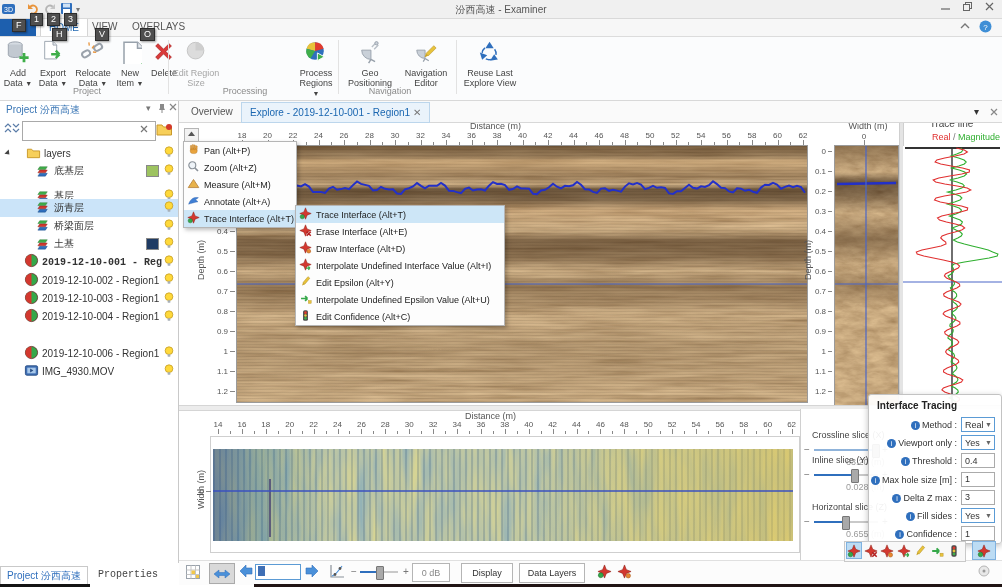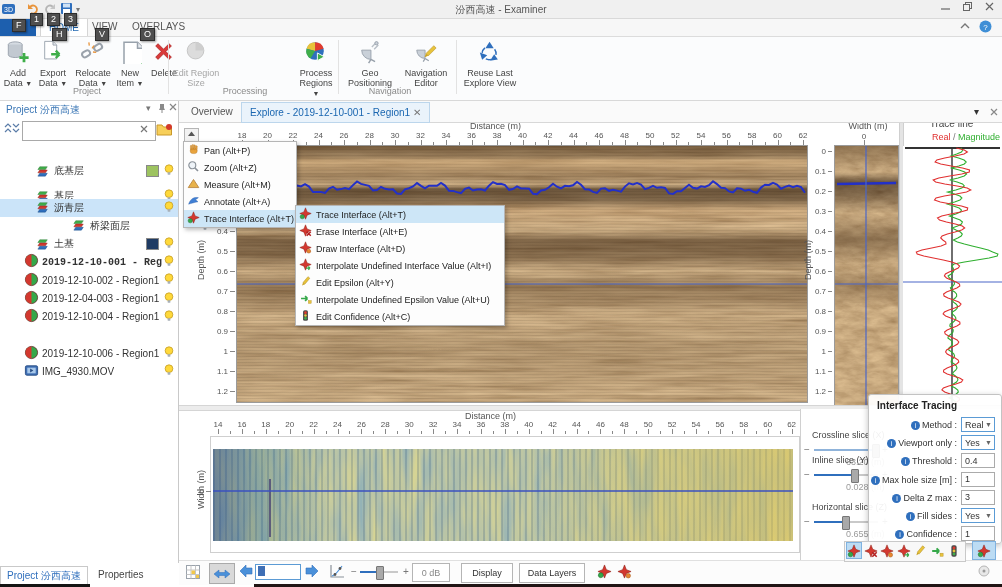--- a/index.html
+++ b/index.html
@@ -767,20 +767,35 @@
         </svg></div>
     </div>
 
 <div class="keytip" style="position: absolute; left: 30px; top: 13px;">1</div>
     <div class="keytip" style="position: absolute; left: 47px; top: 13px;">2</div>
     <div class="keytip" style="position: absolute; left: 64px; top: 13px;">3</div>
     <div class="keytip" style="position: absolute; left: 12px; top: 19px;">F</div>
     <div class="keytip" style="position: absolute; left: 52px; top: 28px;">H</div>
     <div class="keytip" style="position: absolute; left: 95px; top: 28px;">V</div>
     <div class="keytip" style="position: absolute; left: 140px; top: 28px;">O</div>
+    <div class="treerow" style="position: absolute; left: 0px; top: 144px; z-index: 6;">
+      <span style="margin-left:4px;"><svg width="8" height="8">
+          <path d="M2 1 L6 4 L2 7 Z" transform="rotate(45 4 4)" fill="#444"></path>
+        </svg></span>
+      <span style="width:14px;flex:0 0 14px;"></span>
+      <span style="flex:0 0 18px;"><svg width="15" height="15" viewBox="0 0 16 16">
+          <path d="M1.5 4.5 h4.5 l1.5 1.8 h7 v7.2 h-13 Z" fill="#f7cf5a" stroke="#c9992a"></path>
+        </svg></span>
+      <span class="treelab">layers</span>
+      <span style="flex:1 1 auto;"></span>
+      <span style="flex:0 0 16px;"><svg width="14" height="14" viewBox="0 0 16 16">
+          <circle cx="8" cy="6.5" r="4.4" fill="#ffd93a" stroke="#c9a22a"></circle>
+          <rect x="6.4" y="10.5" width="3.2" height="3" rx="1" fill="#a8b0b8"></rect>
+        </svg></span>
+    </div>
     <div class="treerow" style="position: absolute; left: 0px; top: 162.2px; z-index: 6;">
       <span style="width:36px;flex:0 0 36px;"></span>
       <span style="flex:0 0 18px;"><svg width="15" height="15" viewBox="0 0 16 16">
           <path d="M4 4 h8 l-2 3 h-8 Z" fill="#3fae49" stroke="#2a7a33" stroke-width="0.5"></path>
           <path d="M4 7.5 h8 l-2 3 h-8 Z" fill="#d3382f" stroke="#8f1f16" stroke-width="0.5"></path>
           <path d="M4 11 h8 l-2 3 h-8 Z" fill="#2f6fbd" stroke="#1f4a85" stroke-width="0.5"></path>
         </svg></span>
       <span class="treelab">底基层</span>
       <span style="flex:1 1 auto;"></span>
       <span style="flex:0 0 11px;width:11px;height:10px;background:#9dc360;border:1px solid #888;margin-right:3px;"></span>
@@ -810,21 +825,21 @@
           <path d="M4 7.5 h8 l-2 3 h-8 Z" fill="#d3382f" stroke="#8f1f16" stroke-width="0.5"></path>
           <path d="M4 11 h8 l-2 3 h-8 Z" fill="#2f6fbd" stroke="#1f4a85" stroke-width="0.5"></path>
         </svg></span>
       <span class="treelab">沥青层</span>
       <span style="flex:1 1 auto;"></span>
       <span style="flex:0 0 16px;"><svg width="14" height="14" viewBox="0 0 16 16">
           <circle cx="8" cy="6.5" r="4.4" fill="#ffd93a" stroke="#c9a22a"></circle>
           <rect x="6.4" y="10.5" width="3.2" height="3" rx="1" fill="#a8b0b8"></rect>
         </svg></span>
     </div>
-    <div class="treerow" style="position: absolute; left: 0px; top: 216.8px; z-index: 6; padding-left: 36px;">
+    <div class="treerow" style="position: absolute; left: 0px; top: 216.8px; z-index: 6;">
       <span style="width:36px;flex:0 0 36px;"></span>
       <span style="flex:0 0 18px;"><svg width="15" height="15" viewBox="0 0 16 16">
           <path d="M4 4 h8 l-2 3 h-8 Z" fill="#3fae49" stroke="#2a7a33" stroke-width="0.5"></path>
           <path d="M4 7.5 h8 l-2 3 h-8 Z" fill="#d3382f" stroke="#8f1f16" stroke-width="0.5"></path>
           <path d="M4 11 h8 l-2 3 h-8 Z" fill="#2f6fbd" stroke="#1f4a85" stroke-width="0.5"></path>
         </svg></span>
       <span class="treelab">桥梁面层</span>
       <span style="flex:1 1 auto;"></span>
       <span style="flex:0 0 16px;"><svg width="14" height="14" viewBox="0 0 16 16">
           <circle cx="8" cy="6.5" r="4.4" fill="#ffd93a" stroke="#c9a22a"></circle>
@@ -871,21 +886,21 @@
           <circle cx="8" cy="6.5" r="4.4" fill="#ffd93a" stroke="#c9a22a"></circle>
           <rect x="6.4" y="10.5" width="3.2" height="3" rx="1" fill="#a8b0b8"></rect>
         </svg></span>
     </div>
     <div class="treerow" style="position: absolute; left: 0px; top: 289.6px; z-index: 6;">
       <span style="width:24px;flex:0 0 24px;"></span>
       <span style="flex:0 0 18px;"><svg width="15" height="15" viewBox="0 0 16 16">
           <circle cx="8" cy="8" r="6.5" fill="#35a849" stroke="#5a2020" stroke-width="0.8"></circle>
           <path d="M8 1.5 A6.5 6.5 0 0 0 8 14.5 Z" fill="#d3382f"></path>
         </svg></span>
-      <span class="treelab">2019-12-04-003 - Region1</span>
+      <span class="treelab">2019-12-10-003 - Region1</span>
       <span style="flex:1 1 auto;"></span>
       <span style="flex:0 0 16px;"><svg width="14" height="14" viewBox="0 0 16 16">
           <circle cx="8" cy="6.5" r="4.4" fill="#ffd93a" stroke="#c9a22a"></circle>
           <rect x="6.4" y="10.5" width="3.2" height="3" rx="1" fill="#a8b0b8"></rect>
         </svg></span>
     </div>
     <div class="treerow" style="position: absolute; left: 0px; top: 307.8px; z-index: 6;">
       <span style="width:24px;flex:0 0 24px;"></span>
       <span style="flex:0 0 18px;"><svg width="15" height="15" viewBox="0 0 16 16">
           <circle cx="8" cy="8" r="6.5" fill="#35a849" stroke="#5a2020" stroke-width="0.8"></circle>
@@ -919,21 +934,21 @@
           <path d="M6.5 5.8 l3.5 2.2 -3.5 2.2 Z" fill="#2a4f85"></path>
         </svg></span>
       <span class="treelab">IMG_4930.MOV</span>
       <span style="flex:1 1 auto;"></span>
       <span style="flex:0 0 16px;"><svg width="14" height="14" viewBox="0 0 16 16">
           <circle cx="8" cy="6.5" r="4.4" fill="#ffd93a" stroke="#c9a22a"></circle>
           <rect x="6.4" y="10.5" width="3.2" height="3" rx="1" fill="#a8b0b8"></rect>
         </svg></span>
     </div>
     <div class="lp-tab abs" style="position: absolute; left: 0px; z-index: 6; background: rgb(255, 255, 255); border-top: 1px solid rgb(201, 201, 201); border-right: 1px solid rgb(201, 201, 201); border-left: 1px solid rgb(201, 201, 201); border-image: initial; border-bottom: none; color: rgb(47, 111, 189);">Project 汾西高速</div>
-    <div class="lp-tab abs" style="position: absolute; left: 92px; z-index: 6; color: rgb(68, 68, 68);">Properties</div>
+    <div class="lp-tab abs" style="position: absolute; left: 92px; z-index: 6; color: rgb(68, 68, 68); font-family: Liberation Mono, monospace;">Properties</div>
     <div style="position: absolute; left: 844px; top: 541px; width: 120px; height: 19px; background: rgb(248, 248, 248); border: 1px solid rgb(201, 201, 201); z-index: 45;"></div>
     <div class="toolico sel" style="position: absolute; left: 846px; top: 542px; z-index: 46;">
       <svg width="14" height="14" viewBox="0 0 16 16">
         <path d="M8 1 L10 6 L15 8 L10 10 L8 15 L6 10 L1 8 L6 6 Z" fill="#d3382f" stroke="#8f1f16" stroke-width="0.6"></path>
         <circle cx="4" cy="12" r="2.6" fill="#35a849" stroke="#1f6f2f" stroke-width="0.6"></circle>
       </svg>
     </div>
     <div class="toolico" style="position: absolute; left: 862.6px; top: 542px; z-index: 46;">
       <svg width="14" height="14" viewBox="0 0 16 16">
         <path d="M8 1 L10 6 L15 8 L10 10 L8 15 L6 10 L1 8 L6 6 Z" fill="#d3382f" stroke="#8f1f16" stroke-width="0.6"></path>

